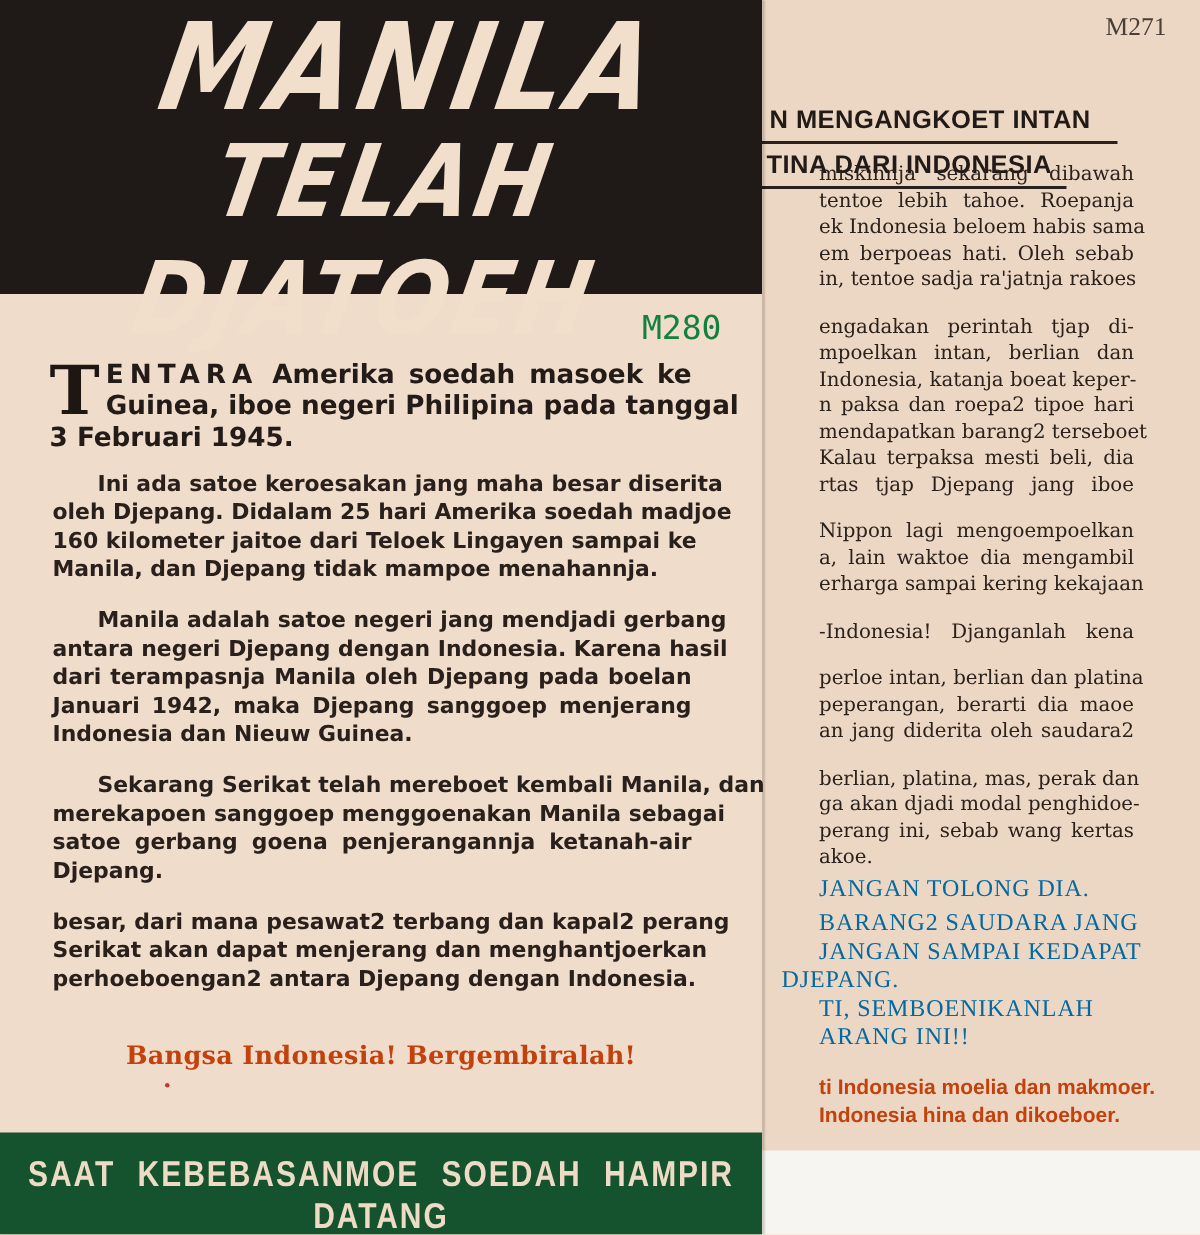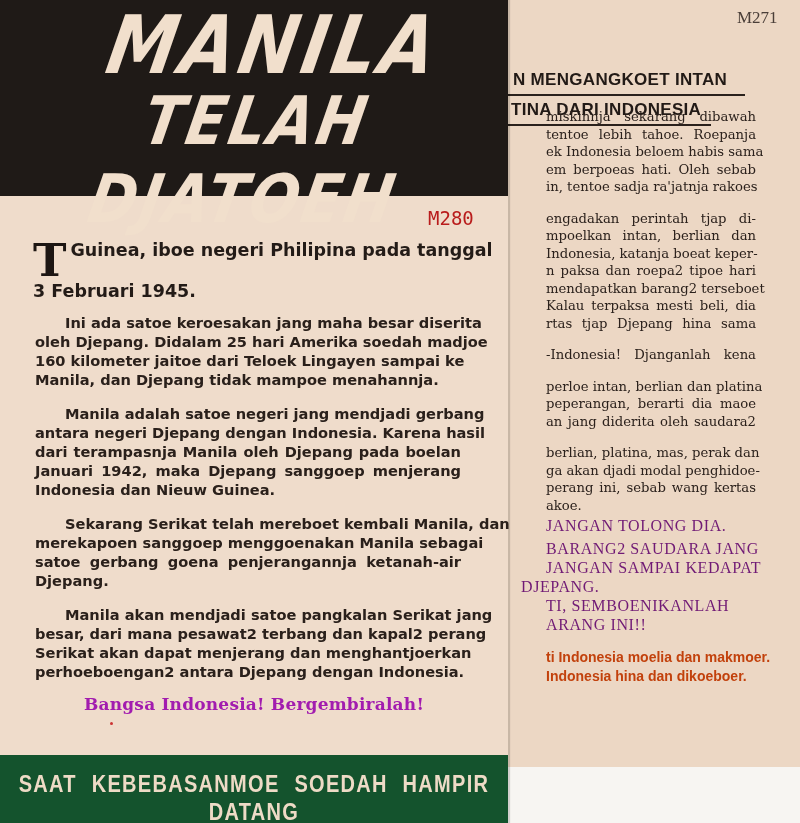--- a/index.html
+++ b/index.html
@@ -28,21 +28,21 @@
   .headline .hl-line { display:block; white-space:nowrap; padding:2px 0 2px 8px; border-bottom:2px solid #2a211c; height:24px; line-height:24px; }
   .headline .hl-line.l2 { width:200px; padding-left:6px; }
   .right-body {
     position:absolute; left:6px; top:108px; width:245px;
     font-family:"DejaVu Serif", serif; font-size:13.2px; line-height:17.5px;
     color:#2b211c;
   }
   .right-body .line { display:block; white-space:nowrap; text-align:justify; text-align-last:justify;padding-left:35px; }
   .right-body .para { margin-bottom:14px; }
   .right-caps {
-    font-family:"Liberation Serif", serif; font-size:16px; line-height:19px; letter-spacing:0.6px; color:#701a75;
+    font-family:"Liberation Serif", serif; font-size:16px; line-height:19px; letter-spacing:0.6px; color:#0369a1;
   }
   .right-caps .line { text-align:left; text-align-last:auto; }
   .right-foot {
     font-family:"Liberation Sans", sans-serif; font-weight:bold; font-size:14px; line-height:19px; color:#c2410c;
   }
   .right-foot .line { text-align:left; text-align-last:auto; }
 
   
   .leaflet-left {
     position:absolute; left:0; top:0; width:508px; height:823px;
@@ -57,21 +57,21 @@
     position:absolute; left:0; width:508px; text-align:center;
     font-family:"DejaVu Sans", sans-serif; font-weight:bold; font-style:italic;
     color:#f1dfcc; letter-spacing:4px;
     transform: skewX(-10deg) scaleY(1.15);
   }
   .title-line.t1 { top:4px; font-size:70px; left:20px; }
   .title-line.t2 { top:92px; font-size:58px; letter-spacing:3px; left:-4px; }
 
   .stamp {
     position:absolute; left:428px; top:207px;
-    font-family:"DejaVu Sans Mono", monospace; font-size:19px; color:#b91c1c;
+    font-family:"DejaVu Sans Mono", monospace; font-size:22px; color:#15803d;
   }
   .lead {
     position:absolute; left:33px; top:240px; width:428px;
     font-family:"DejaVu Sans", sans-serif; font-weight:bold; font-size:17.5px; line-height:21px; color:#231b17;
   }
   .lead .dropcap {
     float:left; font-family:"DejaVu Serif", serif; font-weight:bold; font-size:45px; line-height:40px;
     margin:1px 4px 0 0; color:#1d1613;
   }
   .lead .line { display:block; white-space:nowrap; text-align:justify; text-align-last:justify; }
@@ -81,21 +81,21 @@
   .left-body {
     position:absolute; left:35px; top:313px; width:426px;
     font-family:"DejaVu Sans", sans-serif; font-size:14.6px; line-height:19px; color:#2a201b;
   }
   .left-body .para { margin-bottom:15px; }
   .left-body .line { display:block; white-space:nowrap; text-align:justify; text-align-last:justify;font-weight:bold; }
   .left-body .line.first { text-indent:30px; }
   .left-body .line.last { text-align-last:left; }
   .slogan {
     position:absolute; left:0; width:508px; top:694px; text-align:center;
-    font-family:"DejaVu Serif", serif; font-weight:bold; font-size:17px; color:#a21caf; letter-spacing:0.2px;
+    font-family:"DejaVu Serif", serif; font-weight:bold; font-size:17px; color:#c2410c; letter-spacing:0.2px;
   }
   .bottom-band {
     position:absolute; left:0; top:755px; width:508px; height:68px; background:#14532d;
   }
   .bottom-text {
     position:absolute; left:0; top:20px; width:508px; text-align:center;
     font-family:"Liberation Sans", sans-serif; font-weight:bold; font-size:20px; color:#eedbc6;
     letter-spacing:1.3px; word-spacing:8px; transform:scaleY(1.2);
   }
   .marker-dot { position:absolute; left:110px; top:722px; width:3px; height:3px; background:#c33; border-radius:50%; }
@@ -117,21 +117,26 @@
       <span class="line">em berpoeas hati. Oleh sebab</span>
       <span class="line">in, tentoe sadja ra'jatnja rakoes</span>
     </div>
     <div class="para">
       <span class="line">engadakan perintah tjap di-</span>
       <span class="line">mpoelkan intan, berlian dan</span>
       <span class="line">Indonesia, katanja boeat keper-</span>
       <span class="line">n paksa dan roepa2 tipoe hari</span>
       <span class="line">mendapatkan barang2 terseboet</span>
       <span class="line">Kalau terpaksa mesti beli, dia</span>
-      <span class="line">rtas tjap Djepang hina sama</span>
+      <span class="line">rtas tjap Djepang jang iboe</span>
+    </div>
+    <div class="para">
+      <span class="line">Nippon lagi mengoempoelkan</span>
+      <span class="line">a, lain waktoe dia mengambil</span>
+      <span class="line">erharga sampai kering kekajaan</span>
     </div>
     <div class="para">
       <span class="line">-Indonesia! Djanganlah kena</span>
     </div>
     <div class="para">
       <span class="line">perloe intan, berlian dan platina</span>
       <span class="line">peperangan, berarti dia maoe</span>
       <span class="line">an jang diderita oleh saudara2</span>
     </div>
     <div class="para" style="margin-bottom:2px">
@@ -158,20 +163,24 @@
 <div class="leaflet-left">
   <div class="top-band">
     <div class="title-line t1">MANILA</div>
     <div class="title-line t2">TELAH DJATOEH</div>
   </div>
 
   <div class="stamp">M280</div>
 
   <div class="lead">
     <span class="dropcap">T</span>
+    <span class="line">
+      <span class="spaced">ENTARA</span>
+      <span>Amerika soedah masoek ke</span>
+    </span>
     <span class="line">Guinea, iboe negeri Philipina pada tanggal</span>
     <span class="line last" style="clear:left">3 Februari 1945.</span>
   </div>
 
   <div class="left-body">
     <div class="para">
       <span class="line first">Ini ada satoe keroesakan jang maha besar diserita</span>
       <span class="line">oleh Djepang. Didalam 25 hari Amerika soedah madjoe</span>
       <span class="line">160 kilometer jaitoe dari Teloek Lingayen sampai ke</span>
       <span class="line last">Manila, dan Djepang tidak mampoe menahannja.</span>
@@ -183,21 +192,20 @@
       <span class="line">Januari 1942, maka Djepang sanggoep menjerang</span>
       <span class="line last">Indonesia dan Nieuw Guinea.</span>
     </div>
     <div class="para">
       <span class="line first">Sekarang Serikat telah mereboet kembali Manila, dan</span>
       <span class="line">merekapoen sanggoep menggoenakan Manila sebagai</span>
       <span class="line">satoe gerbang goena penjerangannja ketanah-air</span>
       <span class="line last">Djepang.</span>
     </div>
     <div class="para">
-      <span class="line first">Manila akan mendjadi satoe pangkalan Serikat jang</span>
       <span class="line">besar, dari mana pesawat2 terbang dan kapal2 perang</span>
       <span class="line">Serikat akan dapat menjerang dan menghantjoerkan</span>
       <span class="line last">perhoeboengan2 antara Djepang dengan Indonesia.</span>
     </div>
   </div>
 
   <div class="slogan">Bangsa Indonesia!  Bergembiralah!</div>
   <div class="marker-dot"></div>
 
   <div class="bottom-band">

